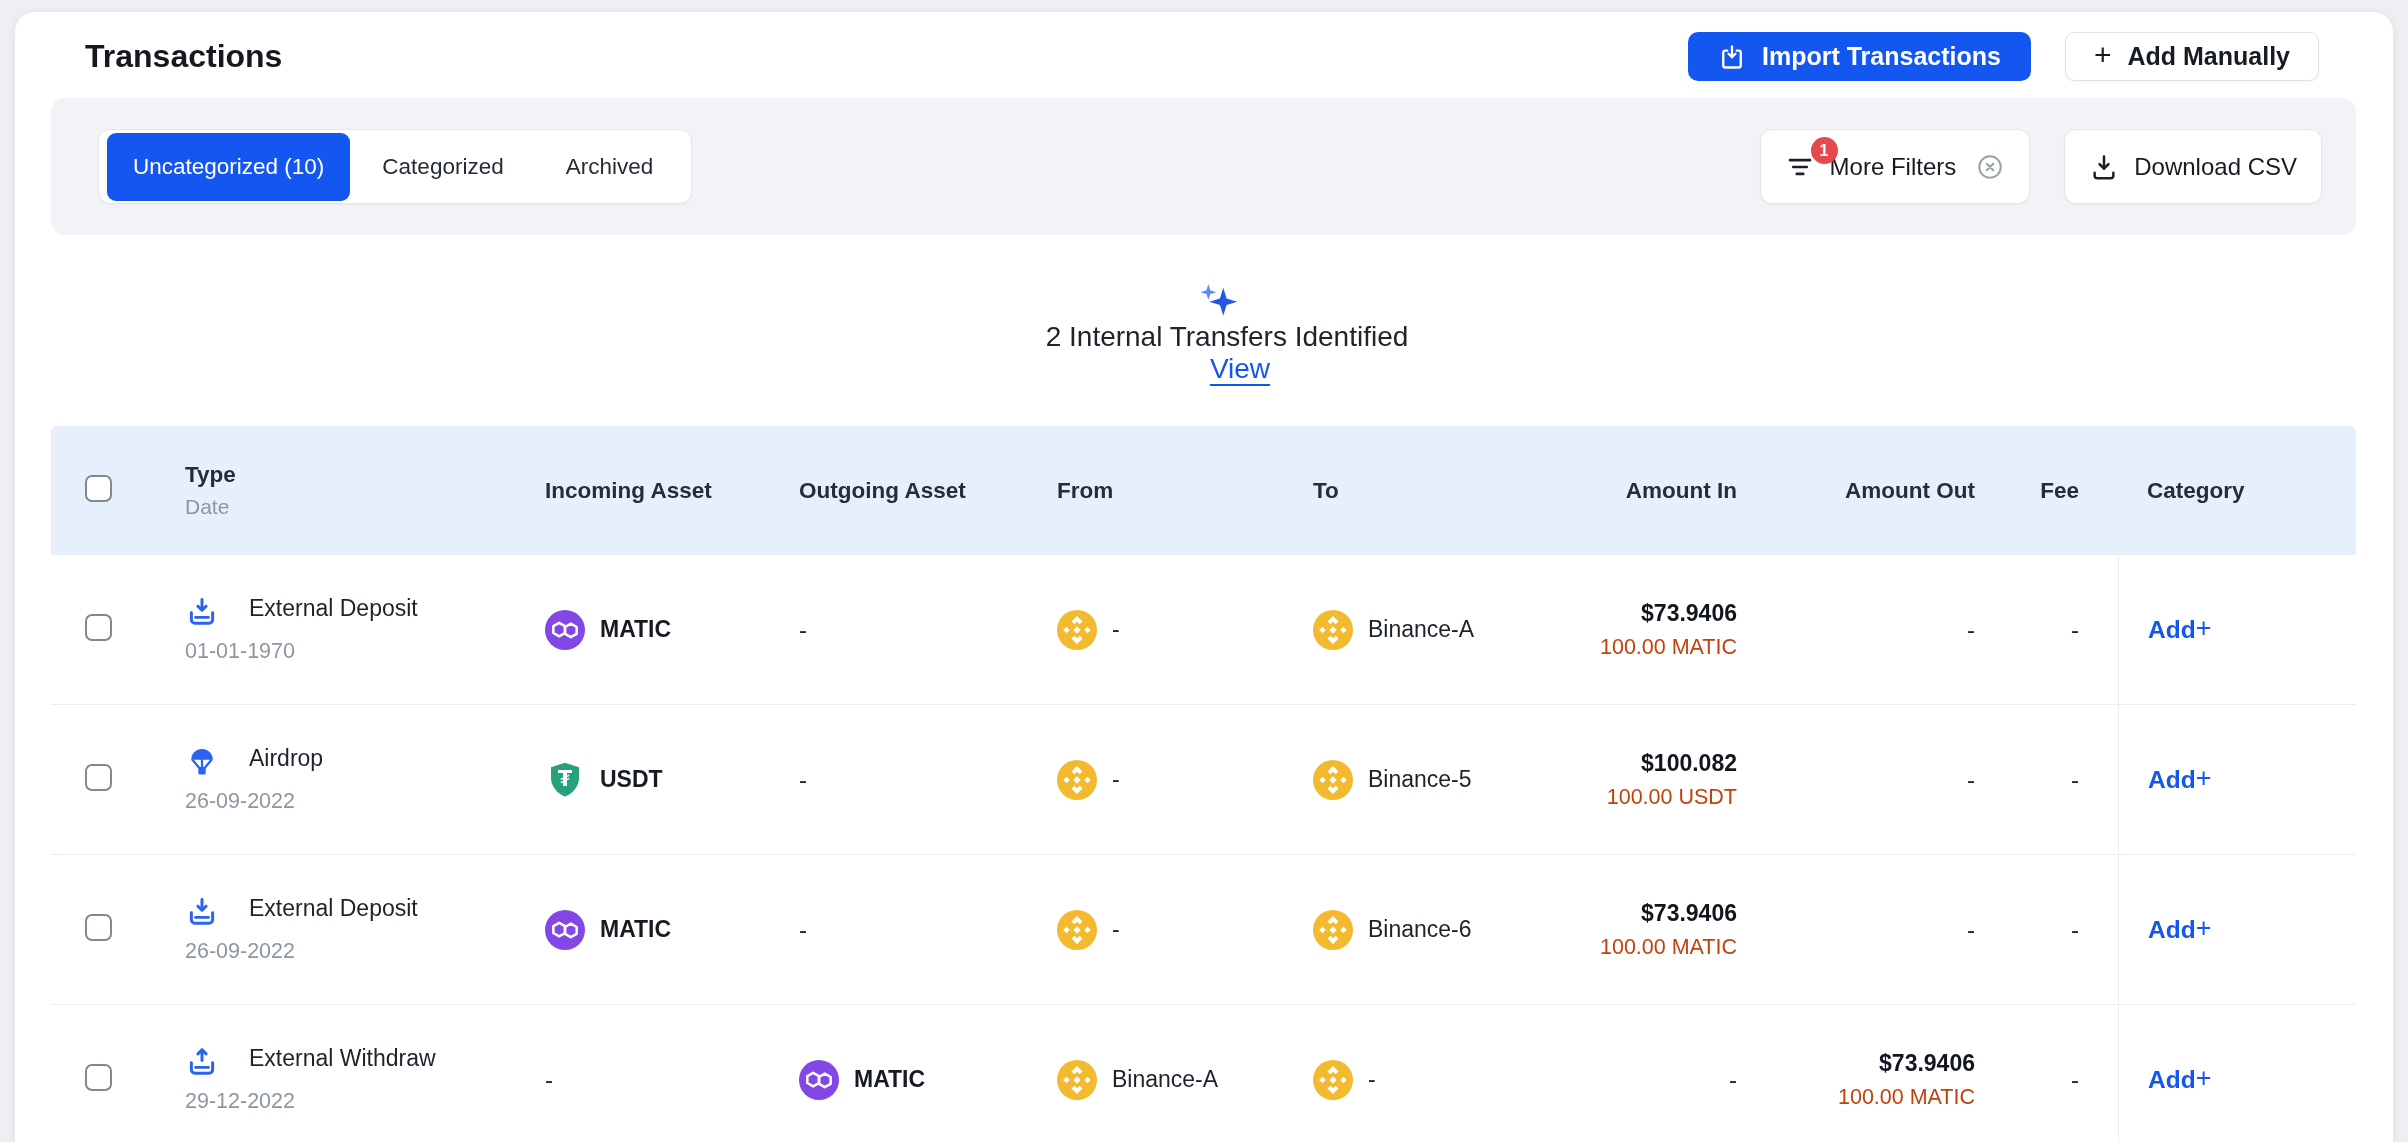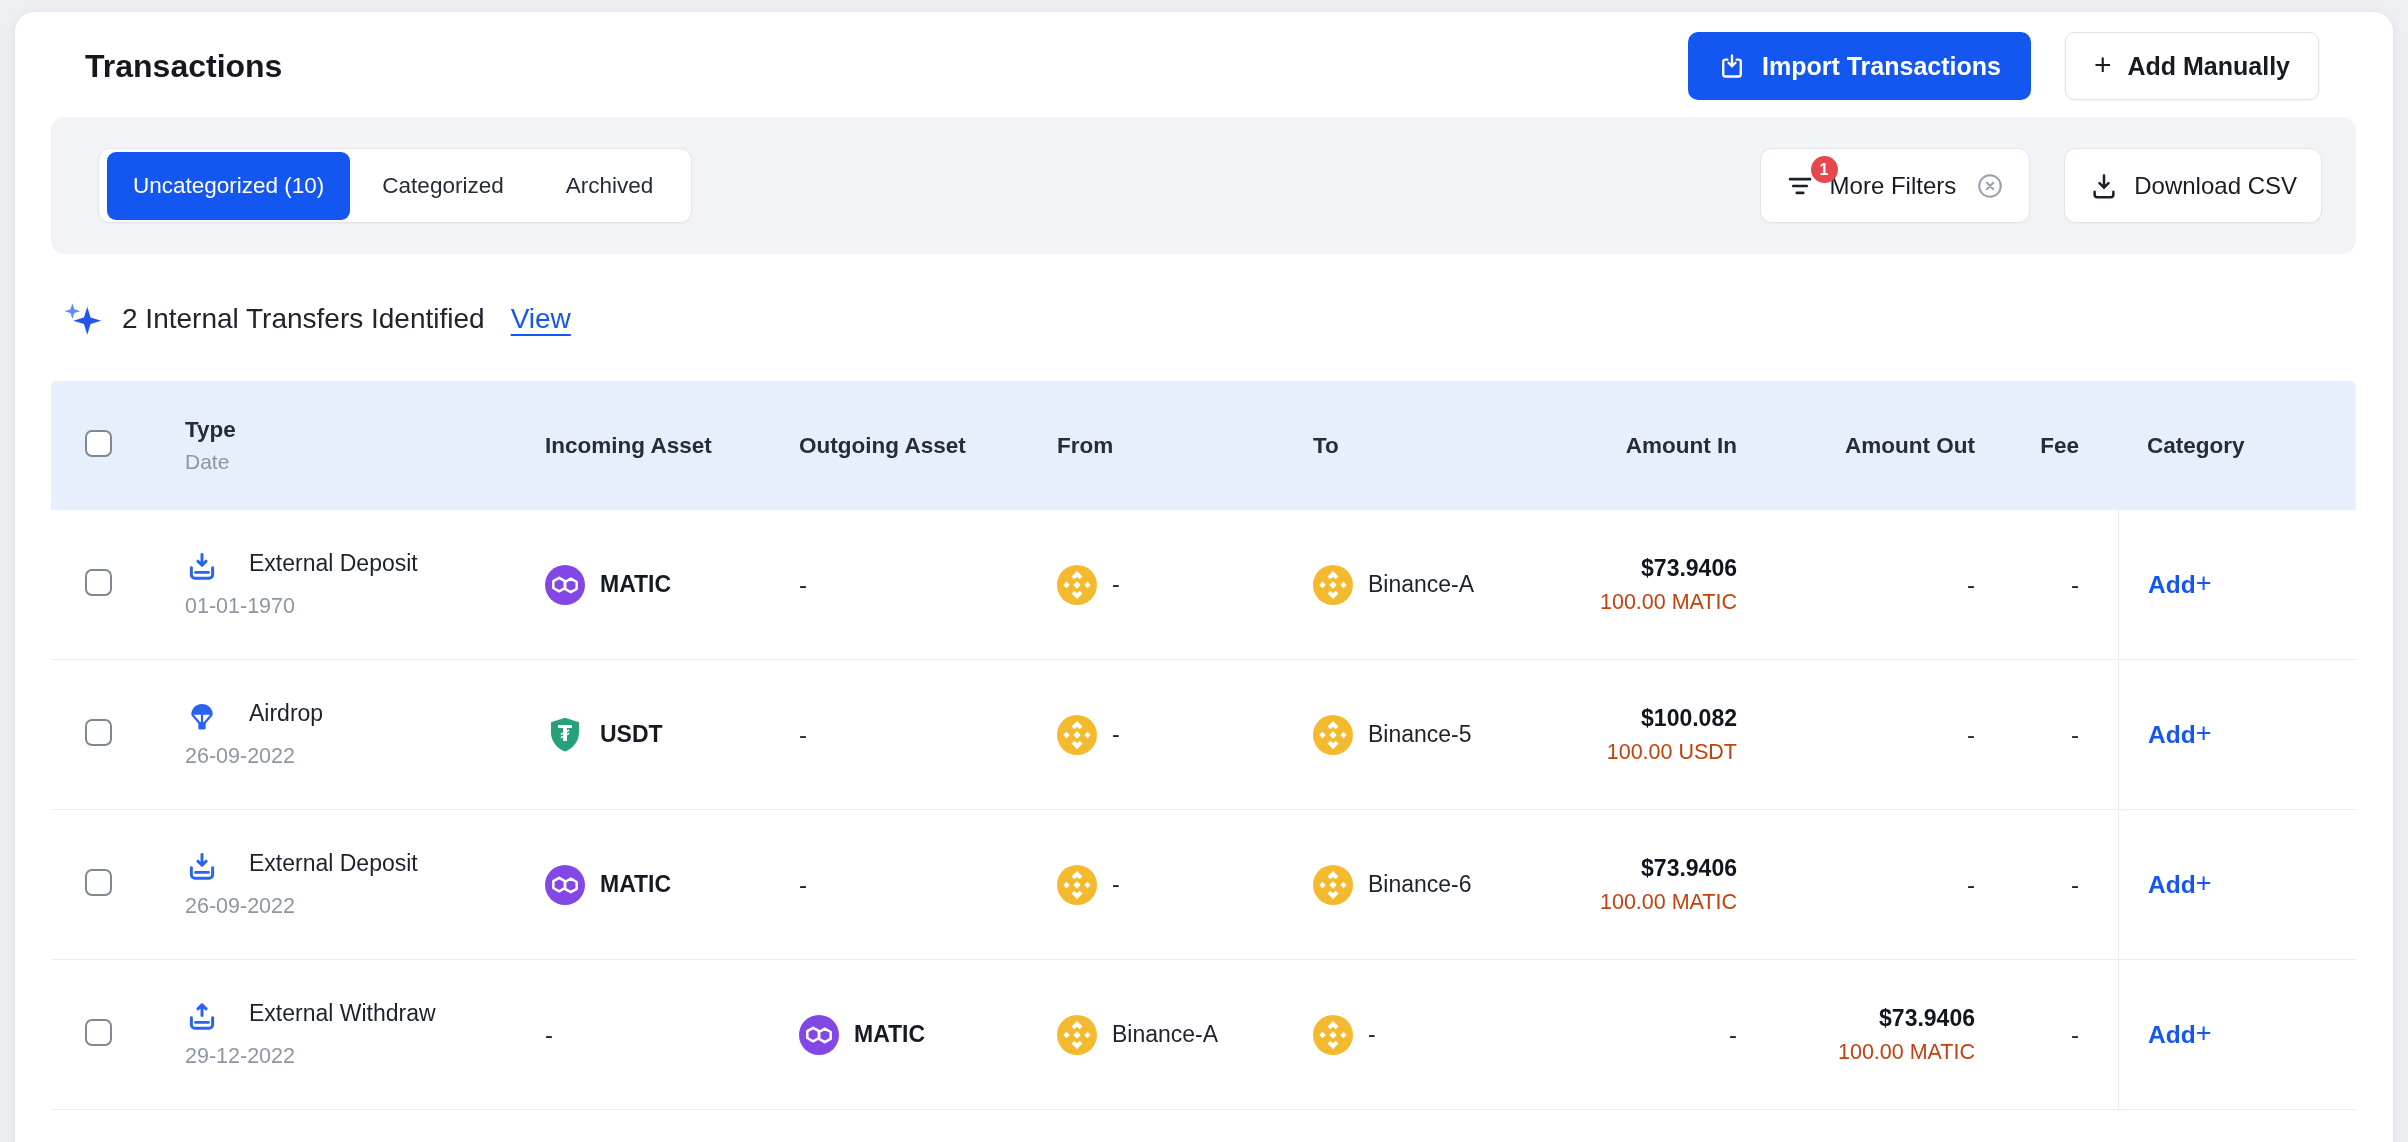--- a/index.html
+++ b/index.html
@@ -17,21 +17,21 @@
     width: 2378px; height: 1400px;
     background: #ffffff;
     border-radius: 20px;
     box-shadow: 0 2px 12px rgba(20,30,50,.07);
   }
   
   .topbar { display: flex; align-items: center; justify-content: space-between; padding: 20px 74px 0 70px; }
   .page-title { font-size: 32px; font-weight: 700; color: #15191f; }
   .top-actions { display: flex; gap: 34px; }
   .btn {
-    height: 68px; display: inline-flex; align-items: center; gap: 16px;
+    height: 49px; display: inline-flex; align-items: center; gap: 16px;
     border-radius: 10px; font-size: 25px; font-weight: 600; cursor: pointer; border: none;
     font-family: "Liberation Sans", sans-serif;
   }
   .btn-primary { background: #1456f0; color: #fff; padding: 0 30px; }
   .btn-outline { background: #fff; color: #171c23; border: 1.5px solid #dfe3e8; padding: 0 28px; box-shadow: 0 1px 3px rgba(16,24,40,.05); }
   .btn svg { width: 28px; height: 28px; }
   .plus-glyph { font-size: 30px; font-weight: 400; line-height: 1; margin-top: -3px; }
 
   
   .filterbar {
@@ -62,21 +62,21 @@
   .fbtn svg.tool { width: 30px; height: 30px; color: #1b2028; }
   .badge {
     position: absolute; top: 7px; left: 50px;
     min-width: 27px; height: 27px; border-radius: 50%;
     background: #e5484d; color: #fff; font-size: 16px; font-weight: 700;
     display: flex; align-items: center; justify-content: center; padding: 0 4px;
   }
   .xcircle { width: 30px; height: 30px; color: #98a1ab; margin-left: 4px; cursor: pointer; }
 
   
-  .insight { display: flex; align-items: center; margin: 44px 0 0 46px; }
+  .insight { display: flex; align-items: center; margin: 44px 0 0 46px; flex-direction: column; }
   .sparkle { width: 42px; height: 42px; margin-right: 19px; }
   .insight-text { font-size: 28px; color: #20252d; font-weight: 500; }
   .view-link { color: #1456f0; margin-left: 26px; font-size: 28px; font-weight: 500; text-decoration: underline; text-underline-offset: 6px; cursor: pointer; }
 
   
   .table { margin: 41px 37px 0 36px; --cols: 134px 360px 254px 258px 256px 215px 230px 235px 125px 1fr; }
   .thead {
     display: grid; grid-template-columns: var(--cols);
     background: #e7effc; height: 129px; align-items: center;
     border-radius: 6px 6px 0 0;

